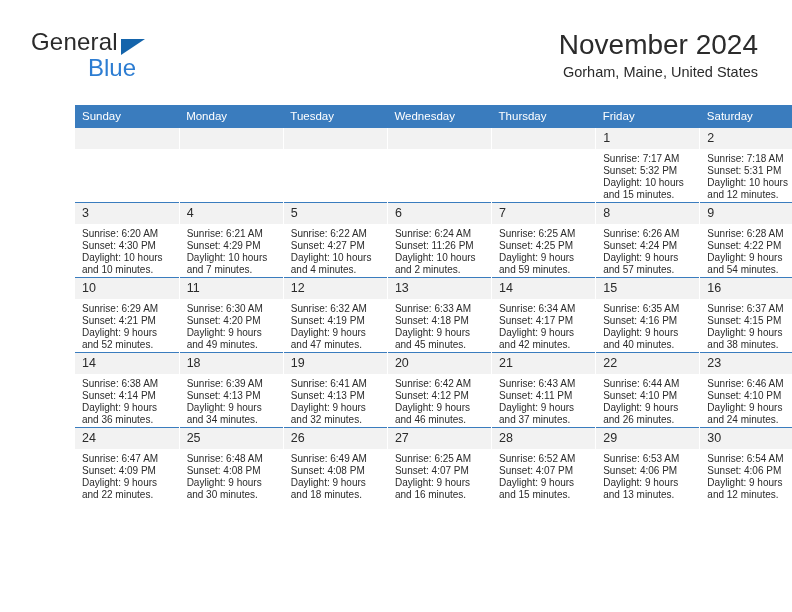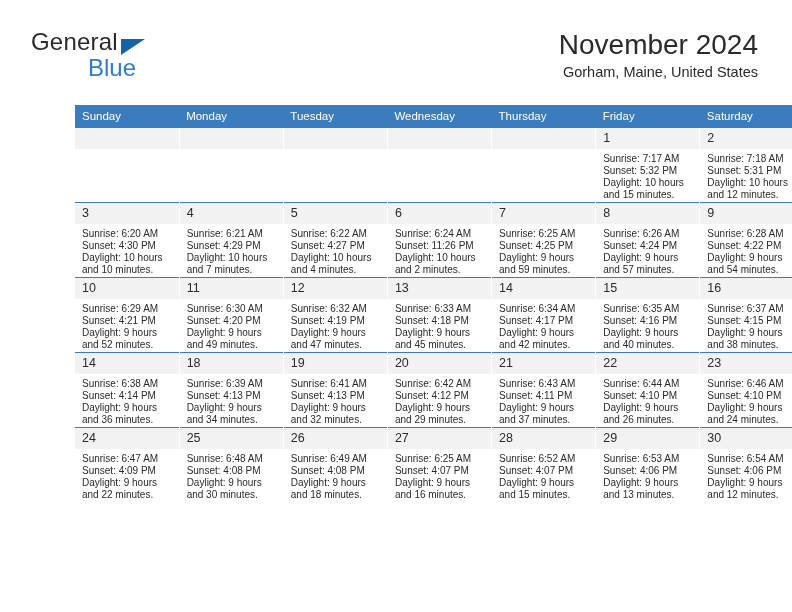--- a/index.html
+++ b/index.html
@@ -362,21 +362,21 @@
               <span>Daylight: 9 hours</span>
               <span>and 32 minutes.</span>
             </span>
           </td>
           <td>
             <span class="daynum">20</span>
             <span class="details">
               <span>Sunrise: 6:42 AM</span>
               <span>Sunset: 4:12 PM</span>
               <span>Daylight: 9 hours</span>
-              <span>and 29 minutes.</span>
+              <span>and 46 minutes.</span>
             </span>
           </td>
           <td>
             <span class="daynum">21</span>
             <span class="details">
               <span>Sunrise: 6:43 AM</span>
               <span>Sunset: 4:11 PM</span>
               <span>Daylight: 9 hours</span>
               <span>and 37 minutes.</span>
             </span>

